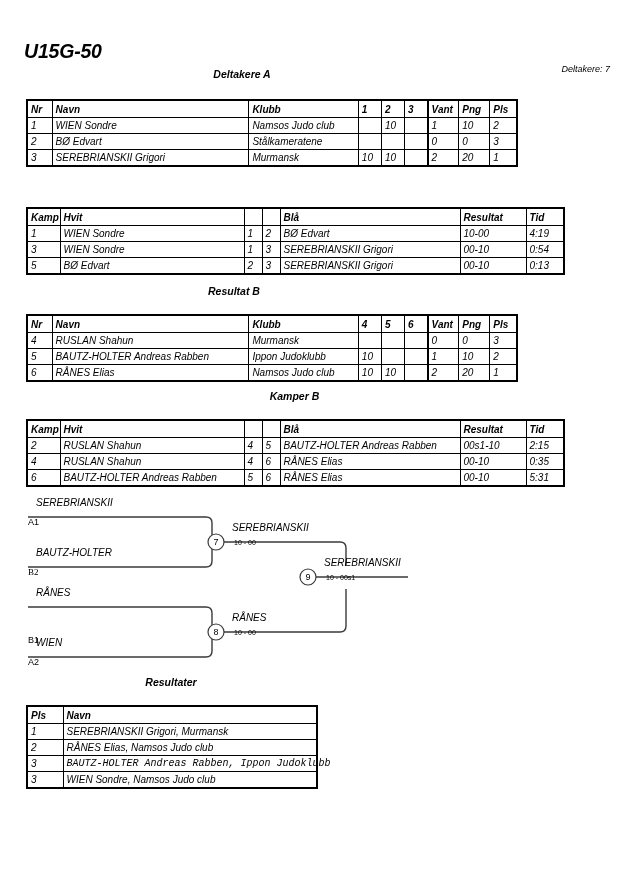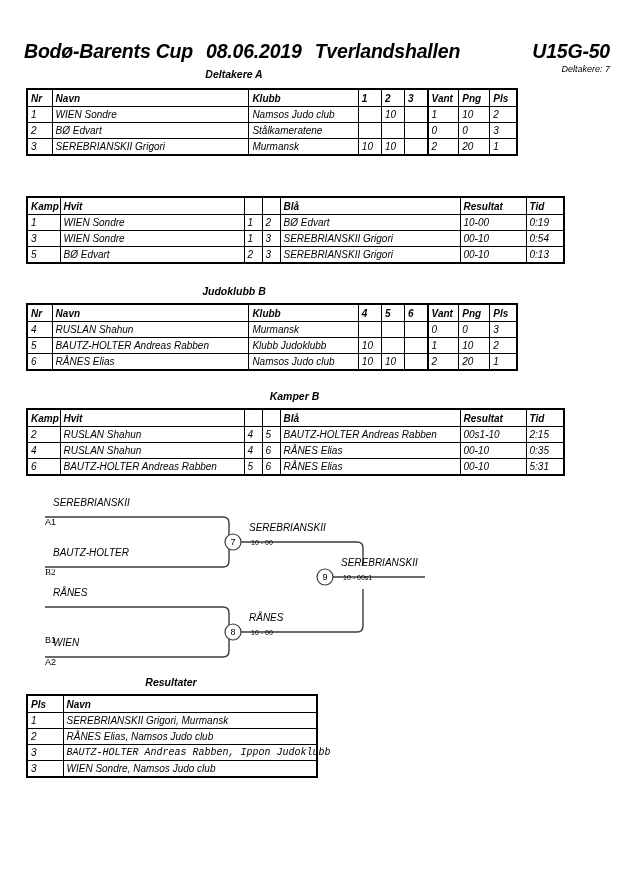--- a/index.html
+++ b/index.html
@@ -61,20 +61,21 @@
 
   
   table.grid {
     position: absolute;
     border-collapse: collapse;
     border: 2px solid #000;
     background: #fff;
     font-style: italic;
     font-size: 10px;
     table-layout: fixed;
+    margin-top: 11px;
   }
   table.grid td, table.grid th {
     border: 1px solid #000;
     padding: 0 3px;
     height: 15px;
     overflow: hidden;
     white-space: nowrap;
     font-weight: normal;
     font-style: italic;
     text-align: left;
@@ -84,21 +85,21 @@
     font-weight: bold;
     height: 16px;
   }
   .c { text-align: center; }
   .r { text-align: right; }
   .thickleft { border-left: 2px solid #000 !important; }
 
   
   .bracket {
     position: absolute;
-    left: 17px; top: 495px;
+    left: 0; top: 495px;
     width: 526px;
     height: 175px;
   }
   .bracket svg { display: block; }
   .bk-name {
     position: absolute;
     font-style: italic;
     font-size: 10px;
     white-space: nowrap;
   }
@@ -122,29 +123,26 @@
     width: 16px;
     height: 16px;
     line-height: 16px;
   }
 </style>
 </head>
 <body>
 
 <div class="header">
   <div class="title-line">
-    <div class="title-left">
-      <span>Bodø-Barents Cup</span><span>08.06.2019</span><span>Tverlandshallen</span>
-    </div>
     <div class="title-right">U15G-50</div>
   </div>
   <div class="deltakere-count">Deltakere: 7</div>
 </div>
 
-<div class="caption" style="left:24px; top:68px; width:420px;">Deltakere A</div>
+<div class="caption" style="left:32px; top:68px; width:420px;">Deltakere A</div>
 
 <table class="grid" style="left:26px; top:88px; width:492px;">
   <colgroup>
     <col style="width:25px">
       <col style="width:196px">
       <col style="width:109px">
     <col style="width:23px">
       <col style="width:23px">
       <col style="width:23px">
     <col style="width:31px">
@@ -225,21 +223,21 @@
     </tr>
   </thead>
   <tbody>
     <tr>
       <td class="c">1</td>
       <td>WIEN Sondre</td>
       <td class="c">1</td>
       <td class="c">2</td>
       <td>BØ Edvart</td>
       <td class="c">10-00</td>
-      <td class="c">0:19</td>
+      <td class="c">4:19</td>
     </tr>
     <tr>
       <td class="c">3</td>
       <td>WIEN Sondre</td>
       <td class="c">1</td>
       <td class="c">3</td>
       <td>SEREBRIANSKII Grigori</td>
       <td class="c">00-10</td>
       <td class="c">0:54</td>
     </tr>
@@ -248,21 +246,21 @@
       <td>BØ Edvart</td>
       <td class="c">2</td>
       <td class="c">3</td>
       <td>SEREBRIANSKII Grigori</td>
       <td class="c">00-10</td>
       <td class="c">0:13</td>
     </tr>
   </tbody>
 </table>
 
-<div class="caption" style="left:24px; top:285px; width:420px;">Judoklubb B</div>
+<div class="caption" style="left:24px; top:285px; width:420px;">Resultat B</div>
 
 <table class="grid" style="left:26px; top:303px; width:492px;">
   <colgroup>
     <col style="width:25px">
       <col style="width:196px">
       <col style="width:109px">
     <col style="width:23px">
       <col style="width:23px">
       <col style="width:23px">
     <col style="width:31px">
@@ -290,21 +288,21 @@
       <td class="c"></td>
       <td class="c"></td>
       <td class="c"></td>
       <td class="c thickleft">0</td>
       <td class="c">0</td>
       <td class="c">3</td>
     </tr>
     <tr>
       <td class="c">5</td>
       <td>BAUTZ-HOLTER Andreas Rabben</td>
-      <td>Klubb Judoklubb</td>
+      <td>Ippon Judoklubb</td>
       <td class="c">10</td>
       <td class="c"></td>
       <td class="c"></td>
       <td class="c thickleft">1</td>
       <td class="c">10</td>
       <td class="c">2</td>
     </tr>
     <tr>
       <td class="c">6</td>
       <td>RÅNES Elias</td>

